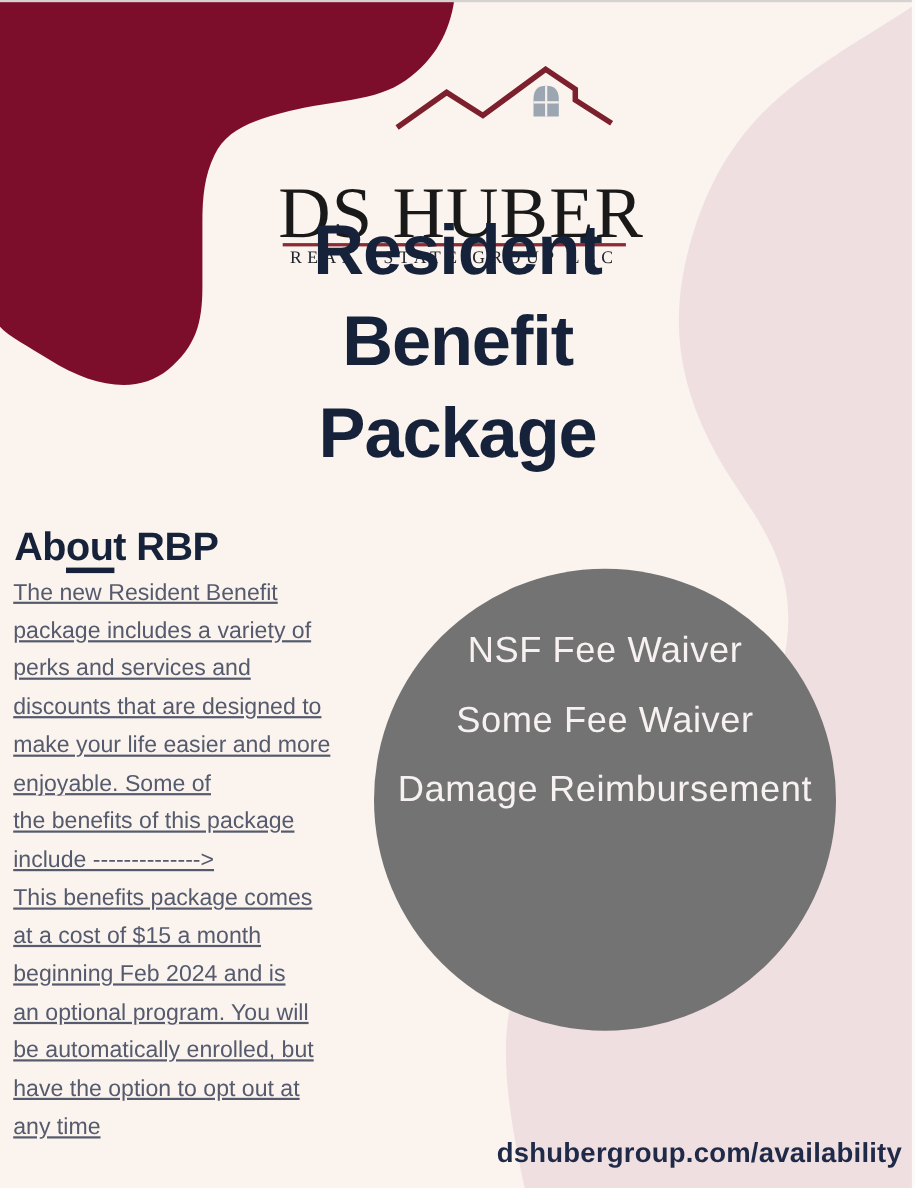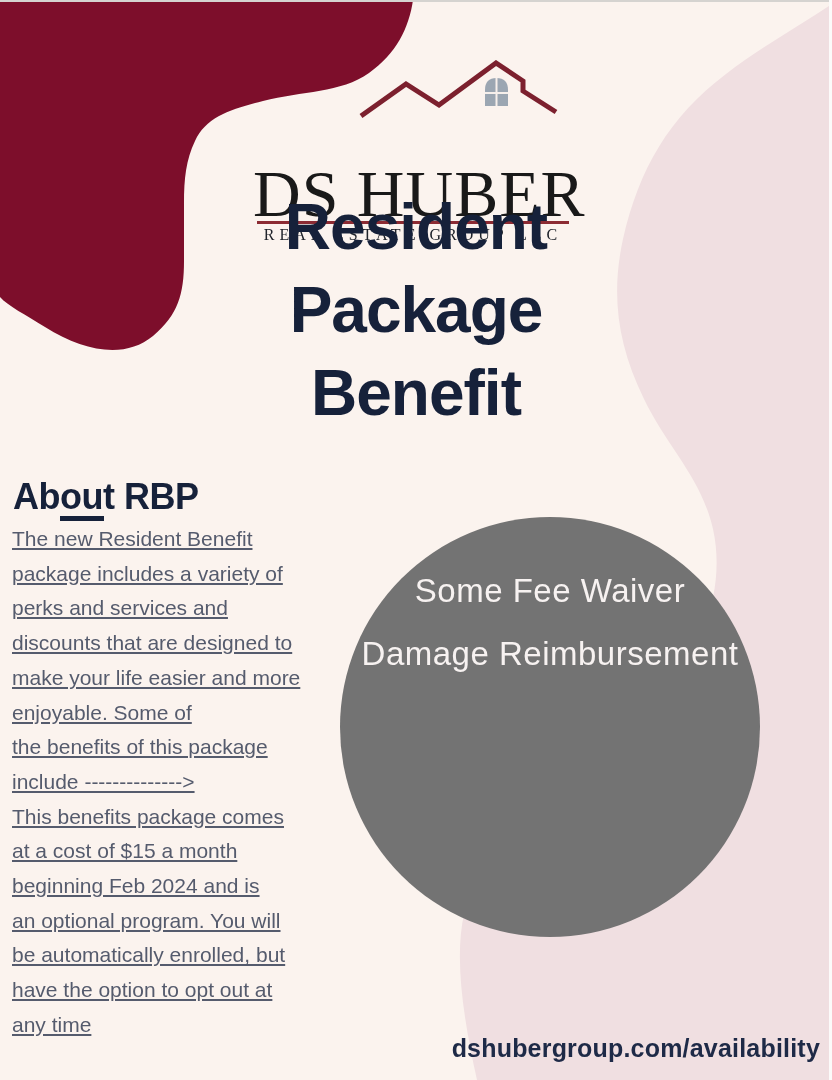--- a/index.html
+++ b/index.html
@@ -79,22 +79,22 @@
       <line x1="132" y1="33" x2="155" y2="33" stroke-width="2" stroke="#F6EFEB"></line>
       <polyline points="8,56 53,24 86,45 143,3 170,21 170,31 203,52" fill="none" stroke-width="5" stroke="#7C202E"></polyline>
     </svg>
     <div class="brand">DS HUBER</div>
     <div class="brand-rule"></div>
     <div class="tagline">REAL ESTATE GROUP LLC</div>
   </div>
 
   <div class="title">
     <div>Resident</div>
+    <div>Benefit</div>
     <div>Package</div>
-    <div>Benefit</div>
   </div>
 
   <div class="about-heading">About RBP</div>
   <div class="heading-underline"></div>
   <div class="about-paragraph">The new Resident Benefit
 package includes a variety of
 perks and services and
 discounts that are designed to
 make your life easier and more
 enjoyable. Some of
@@ -102,20 +102,21 @@
 include --------------&gt;
 This benefits package comes
 at a cost of $15 a month
 beginning Feb 2024 and is
 an optional program. You will
 be automatically enrolled, but
 have the option to opt out at
 any time</div>
 
   <div class="benefits-circle">
+    <div class="benefit-item">NSF Fee Waiver</div>
     <div class="benefit-item">Some Fee Waiver</div>
     <div class="benefit-item">Damage Reimbursement</div>
   </div>
 
   <div class="footer-url">dshubergroup.com/availability</div>
 
   <div class="edge-top"></div>
   <div class="edge-right"></div>
 
 </div>

